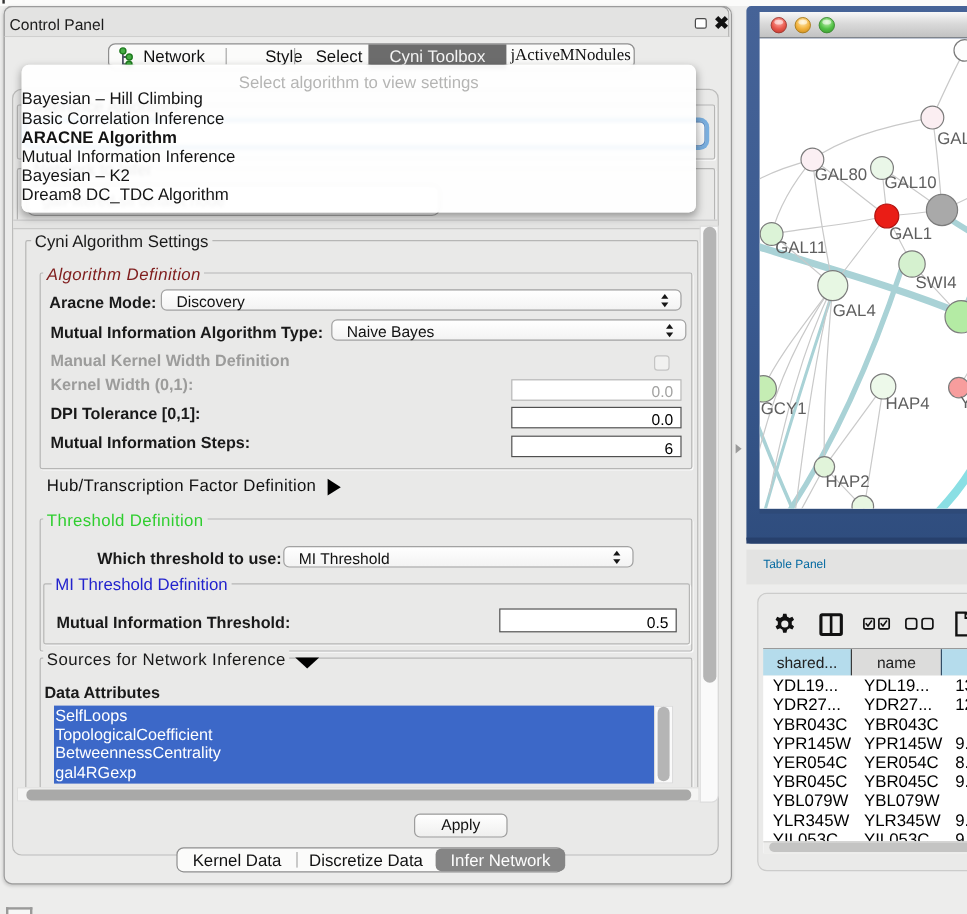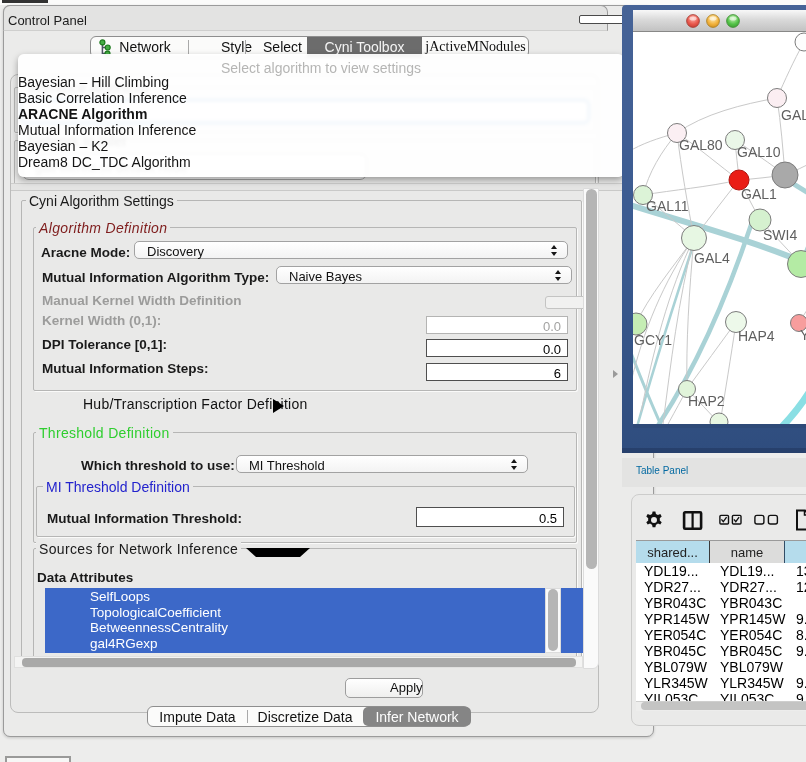--- a/index.html
+++ b/index.html
@@ -1,17 +1,17 @@
 <!DOCTYPE html>
 <html><head>
 <meta charset="utf-8">
 <style>
 html,body{margin:0;padding:0;}
 body{width:806px;height:762px;background:#ededec;font-family:"Liberation Sans",sans-serif;overflow:hidden;position:relative;}
-.abs{position:absolute;padding-left:44px;}
+.abs{position:absolute;}
 #page{position:absolute;left:0;top:0;width:806px;height:762px;background:#ededec;}
 #topwhite{left:0;top:0;width:806px;height:5px;background:#fbfbfa;}
 
 #cpwin{left:3px;top:5px;width:605px;height:730px;background:#ebebea;border:1px solid #9b9b9b;border-radius:7px;box-shadow:0 1px 3px rgba(0,0,0,0.18);}
 #cptitle{left:3px;top:5px;width:605px;height:26px;background:#e3e3e2;border-bottom:1px solid #cfcfce;border-radius:7px 7px 0 0;border-top:1px solid #9b9b9b;border-left:1px solid #9b9b9b;border-right:1px solid #9b9b9b;box-sizing:border-box;}
 #cptitle span{position:absolute;left:4px;top:7px;font-size:13px;color:#1c1c1c;}
 #icoSquare{left:579px;top:15px;width:8px;height:7px;border:1.5px solid #4a4a4a;border-radius:2px;background:#fff;}
 #icoX{left:595px;top:10px;width:14px;height:14px;font-size:15px;font-weight:bold;color:#111;}
 
 .tabstrip{background:#fbfbfa;border:1px solid #8e8e8e;border-radius:6px;box-sizing:border-box;}
@@ -31,21 +31,21 @@
 .blab{position:absolute;font-size:13.5px;font-weight:bold;color:#1a1a1a;white-space:nowrap;}
 .glab{color:#9c9c9b !important;}
 .tfield{position:absolute;background:#fff;box-sizing:border-box;font-size:13px;text-align:right;}
 
 #bluelist{background:#3c68c8;}
 #bluelist div{font-size:13.5px;color:#fff;padding-left:1px;height:15.7px;line-height:15.7px;white-space:nowrap;overflow:hidden;}
 
 .sbtrack{position:absolute;background:#fafafa;border:1px solid #dcdcdc;box-sizing:border-box;}
 .sbthumb{position:absolute;background:#b5b5b5;border-radius:6px;}
 
-#applybtn{left:345px;top:678px;width:78px;height:20px;background:linear-gradient(#ffffff,#efefee);border:1px solid #9d9d9d;border-radius:5px;box-sizing:border-box;text-align:left;font-size:13px;color:#111;line-height:18px;}
+#applybtn{left:345px;top:678px;width:78px;height:20px;background:linear-gradient(#ffffff,#efefee);border:1px solid #9d9d9d;border-radius:5px;box-sizing:border-box;text-align:center;font-size:13px;color:#111;line-height:18px;}
 
 #popup{left:18px;top:54px;width:562px;height:123px;background:rgba(255,255,255,0.93);-webkit-backdrop-filter:blur(1.5px);backdrop-filter:blur(1.5px);border-radius:6px;box-shadow:0 3px 7px rgba(0,0,0,0.35);}
 #popup .pi{position:absolute;left:0;width:100%;font-size:14px;color:#141414;white-space:nowrap;}
 
 #netframe{left:622px;top:5px;width:184px;height:448px;background:linear-gradient(#466397,#3a5a90 55%,#2f4d7e);border-radius:4px 0 0 4px;}
 #mactitle{left:633px;top:10px;width:173px;height:22px;background:linear-gradient(#f8f8f8,#dadada 45%,#c2c2c2);border-bottom:1px solid #888887;box-sizing:border-box;}
 #netcanvas{left:633px;top:32px;width:173px;height:392px;background:#ffffff;overflow:hidden;}
 #tptitle{left:622px;top:458px;width:184px;height:29px;background:#e3e3e2;}
 #tptitle span{position:absolute;left:14px;top:7px;font-size:10px;color:#0369a1;}
 #tablebox{left:631px;top:494px;width:200px;height:232px;background:#eaeae9;border:1px solid #cccccb;border-radius:8px;box-sizing:border-box;}
@@ -174,21 +174,21 @@
   <div class="pi" style="top:20px;">Bayesian – Hill Climbing</div>
   <div class="pi" style="top:36px;">Basic Correlation Inference</div>
   <div class="pi" style="top:52px;font-weight:bold;">ARACNE Algorithm</div>
   <div class="pi" style="top:68px;">Mutual Information Inference</div>
   <div class="pi" style="top:84px;">Bayesian – K2</div>
   <div class="pi" style="top:100px;">Dream8 DC_TDC Algorithm</div>
 </div>
 
 <div class="abs" id="applybtn">Apply</div>
 <div class="abs tabstrip" id="bottabs" style="left:147px;top:706px;width:323px;height:21px;">
-  <div class="tabseg" style="left:0;width:99px;">Impute Data</div>
+  <div class="tabseg" style="left:0;width:99px;">Kernel Data</div>
   <div class="tabsep" style="left:99px;"></div>
   <div class="tabseg" style="left:99px;width:116px;">Discretize Data</div>
   <div class="tabseg tabsel" style="left:215px;width:108px;border-radius:5px;">Infer Network</div>
 </div>
 
 <div class="abs" style="left:5px;top:756px;width:18px;height:6px;border:2px solid #9a9a99;border-bottom:none;background:#f7f7f6;"></div>
 
 <div class="abs" style="left:613px;top:370px;width:0;height:0;border-top:4px solid transparent;border-bottom:4px solid transparent;border-left:5px solid #9a9a9a;"></div>
 
 <div class="abs" id="netframe"></div>

